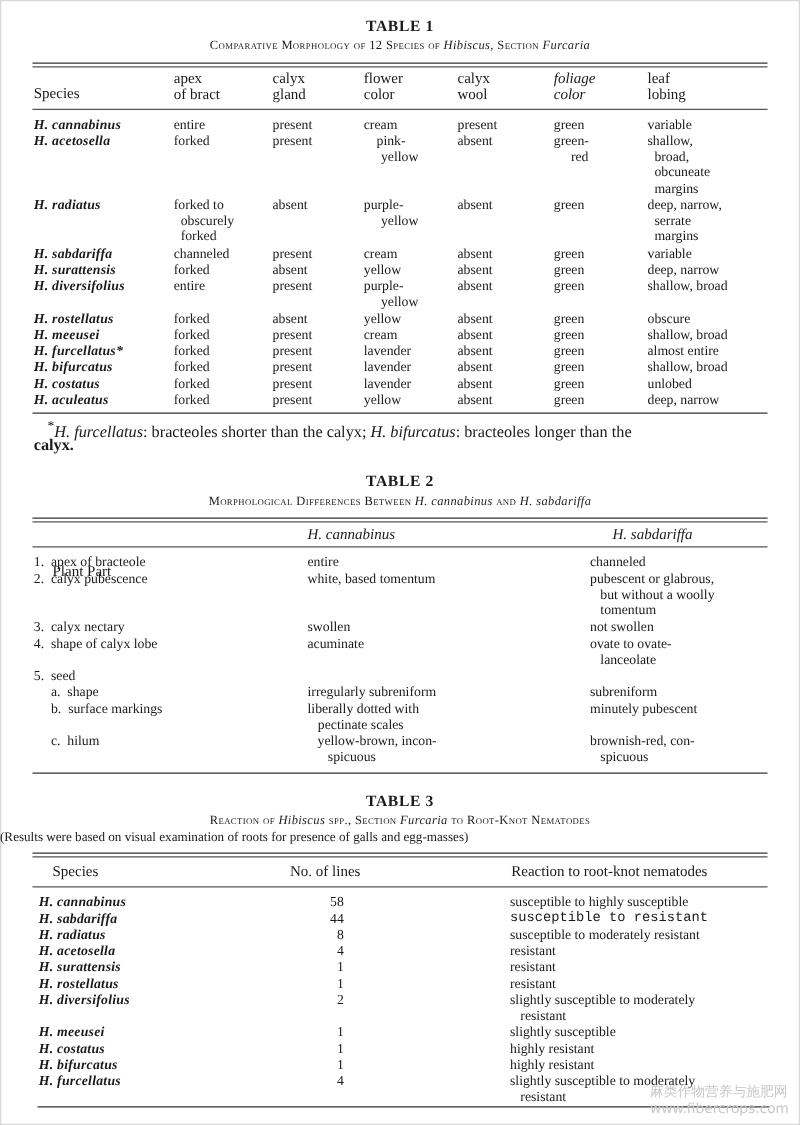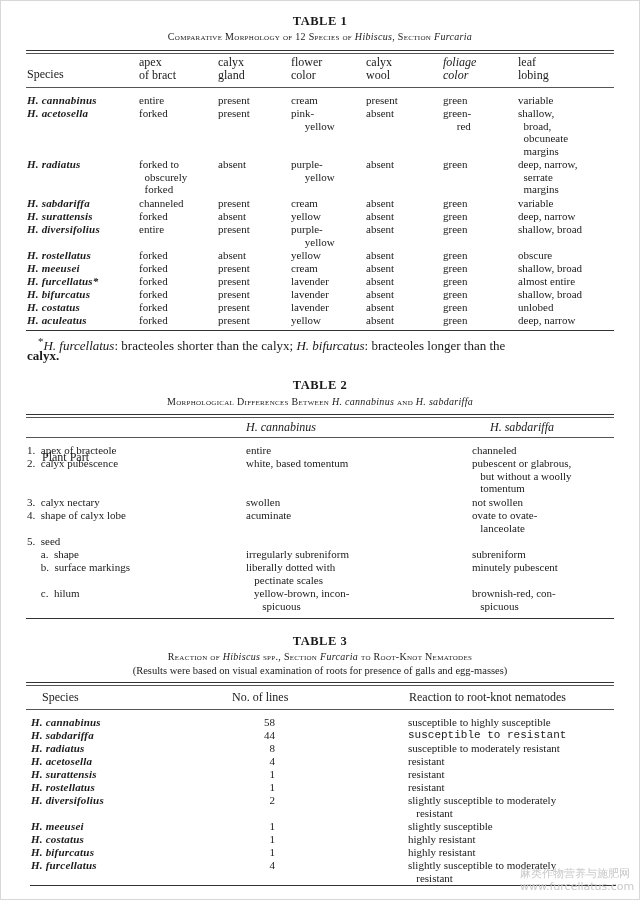--- a/index.html
+++ b/index.html
@@ -53,21 +53,21 @@
         <div class="cell" style="left: 218px; top: 94px;">present</div>
         <div class="cell" style="left: 291px; top: 94px;">cream</div>
         <div class="cell" style="left: 366px; top: 94px;">present</div>
         <div class="cell" style="left: 443px; top: 94px;">green</div>
         <div class="cell" style="left: 518px; top: 94px;">variable</div>
       </div>
       <div>
         <div class="cell sp" style="left: 27px; top: 107px;">H. acetosella</div>
         <div class="cell" style="left: 139px; top: 107px;">forked</div>
         <div class="cell" style="left: 218px; top: 107px;">present</div>
-        <div class="cell" style="left: 291px; top: 107px;">pink-
+        <div class="cell" style="left: 291px; top: 107px; text-align: center;">pink-
      yellow</div>
         <div class="cell" style="left: 366px; top: 107px;">absent</div>
         <div class="cell" style="left: 443px; top: 107px;">green-
      red</div>
         <div class="cell" style="left: 518px; top: 107px;">shallow,
   broad,
   obcuneate
   margins</div>
       </div>
       <div>
@@ -233,21 +233,21 @@
    spicuous</div>
       </div>
     </div>
 
   <div class="rule" style="left:26px; width:588px; top:618px;"></div>
 </div>
 
 <div>
   <div class="abs tcap" style="top:634px;">TABLE 3</div>
   <div class="abs tsub" style="top:651px;"><span>Reaction of </span><i>Hibiscus</i><span> spp., Section </span><i>Furcaria</i><span> to Root-Knot Nematodes</span></div>
-  <div class="abs" style="top:665px; left:0; width:640px; text-align:center; font-size:10.5px;">(Results were based on visual examination of roots for presence of galls and egg-masses)</div>
+  <div class="abs" style="top:665px; left:0; width:640px; font-size:10.5px;">(Results were based on visual examination of roots for presence of galls and egg-masses)</div>
   <div class="rule" style="left:26px; width:588px; top:682px;"></div>
   <div class="rule thin" style="left:26px; width:588px; top:685px;"></div>
 
   <div class="hd" style="left:42px; top:691px;">Species</div>
   <div class="hd" style="left:232px; top:691px;">No. of lines</div>
   <div class="hd" style="left:409px; top:691px;">Reaction to root-knot nematodes</div>
   <div class="rule thin" style="left:26px; width:588px; top:709px;"></div>
 
   <div id="t3-body">
       <div>
@@ -306,13 +306,13 @@
         <div class="cell" style="left: 255px; top: 859px;;width:20px;text-align:right;">4</div>
         <div class="cell" style="left: 408px; top: 859px;">slightly susceptible to moderately
    resistant</div>
       </div>
     </div>
 
   <div class="rule" style="left:30px; width:586px; top:885px;"></div>
 </div>
 
 <div class="wm" style="left:520px; top:866px;">麻类作物营养与施肥网</div>
-<div class="wm" style="left:520px; top:880px;">www.furcellatus.com</div>
+<div class="wm" style="left:520px; top:880px;">www.fibercrops.com</div>
 
 </body></html>

